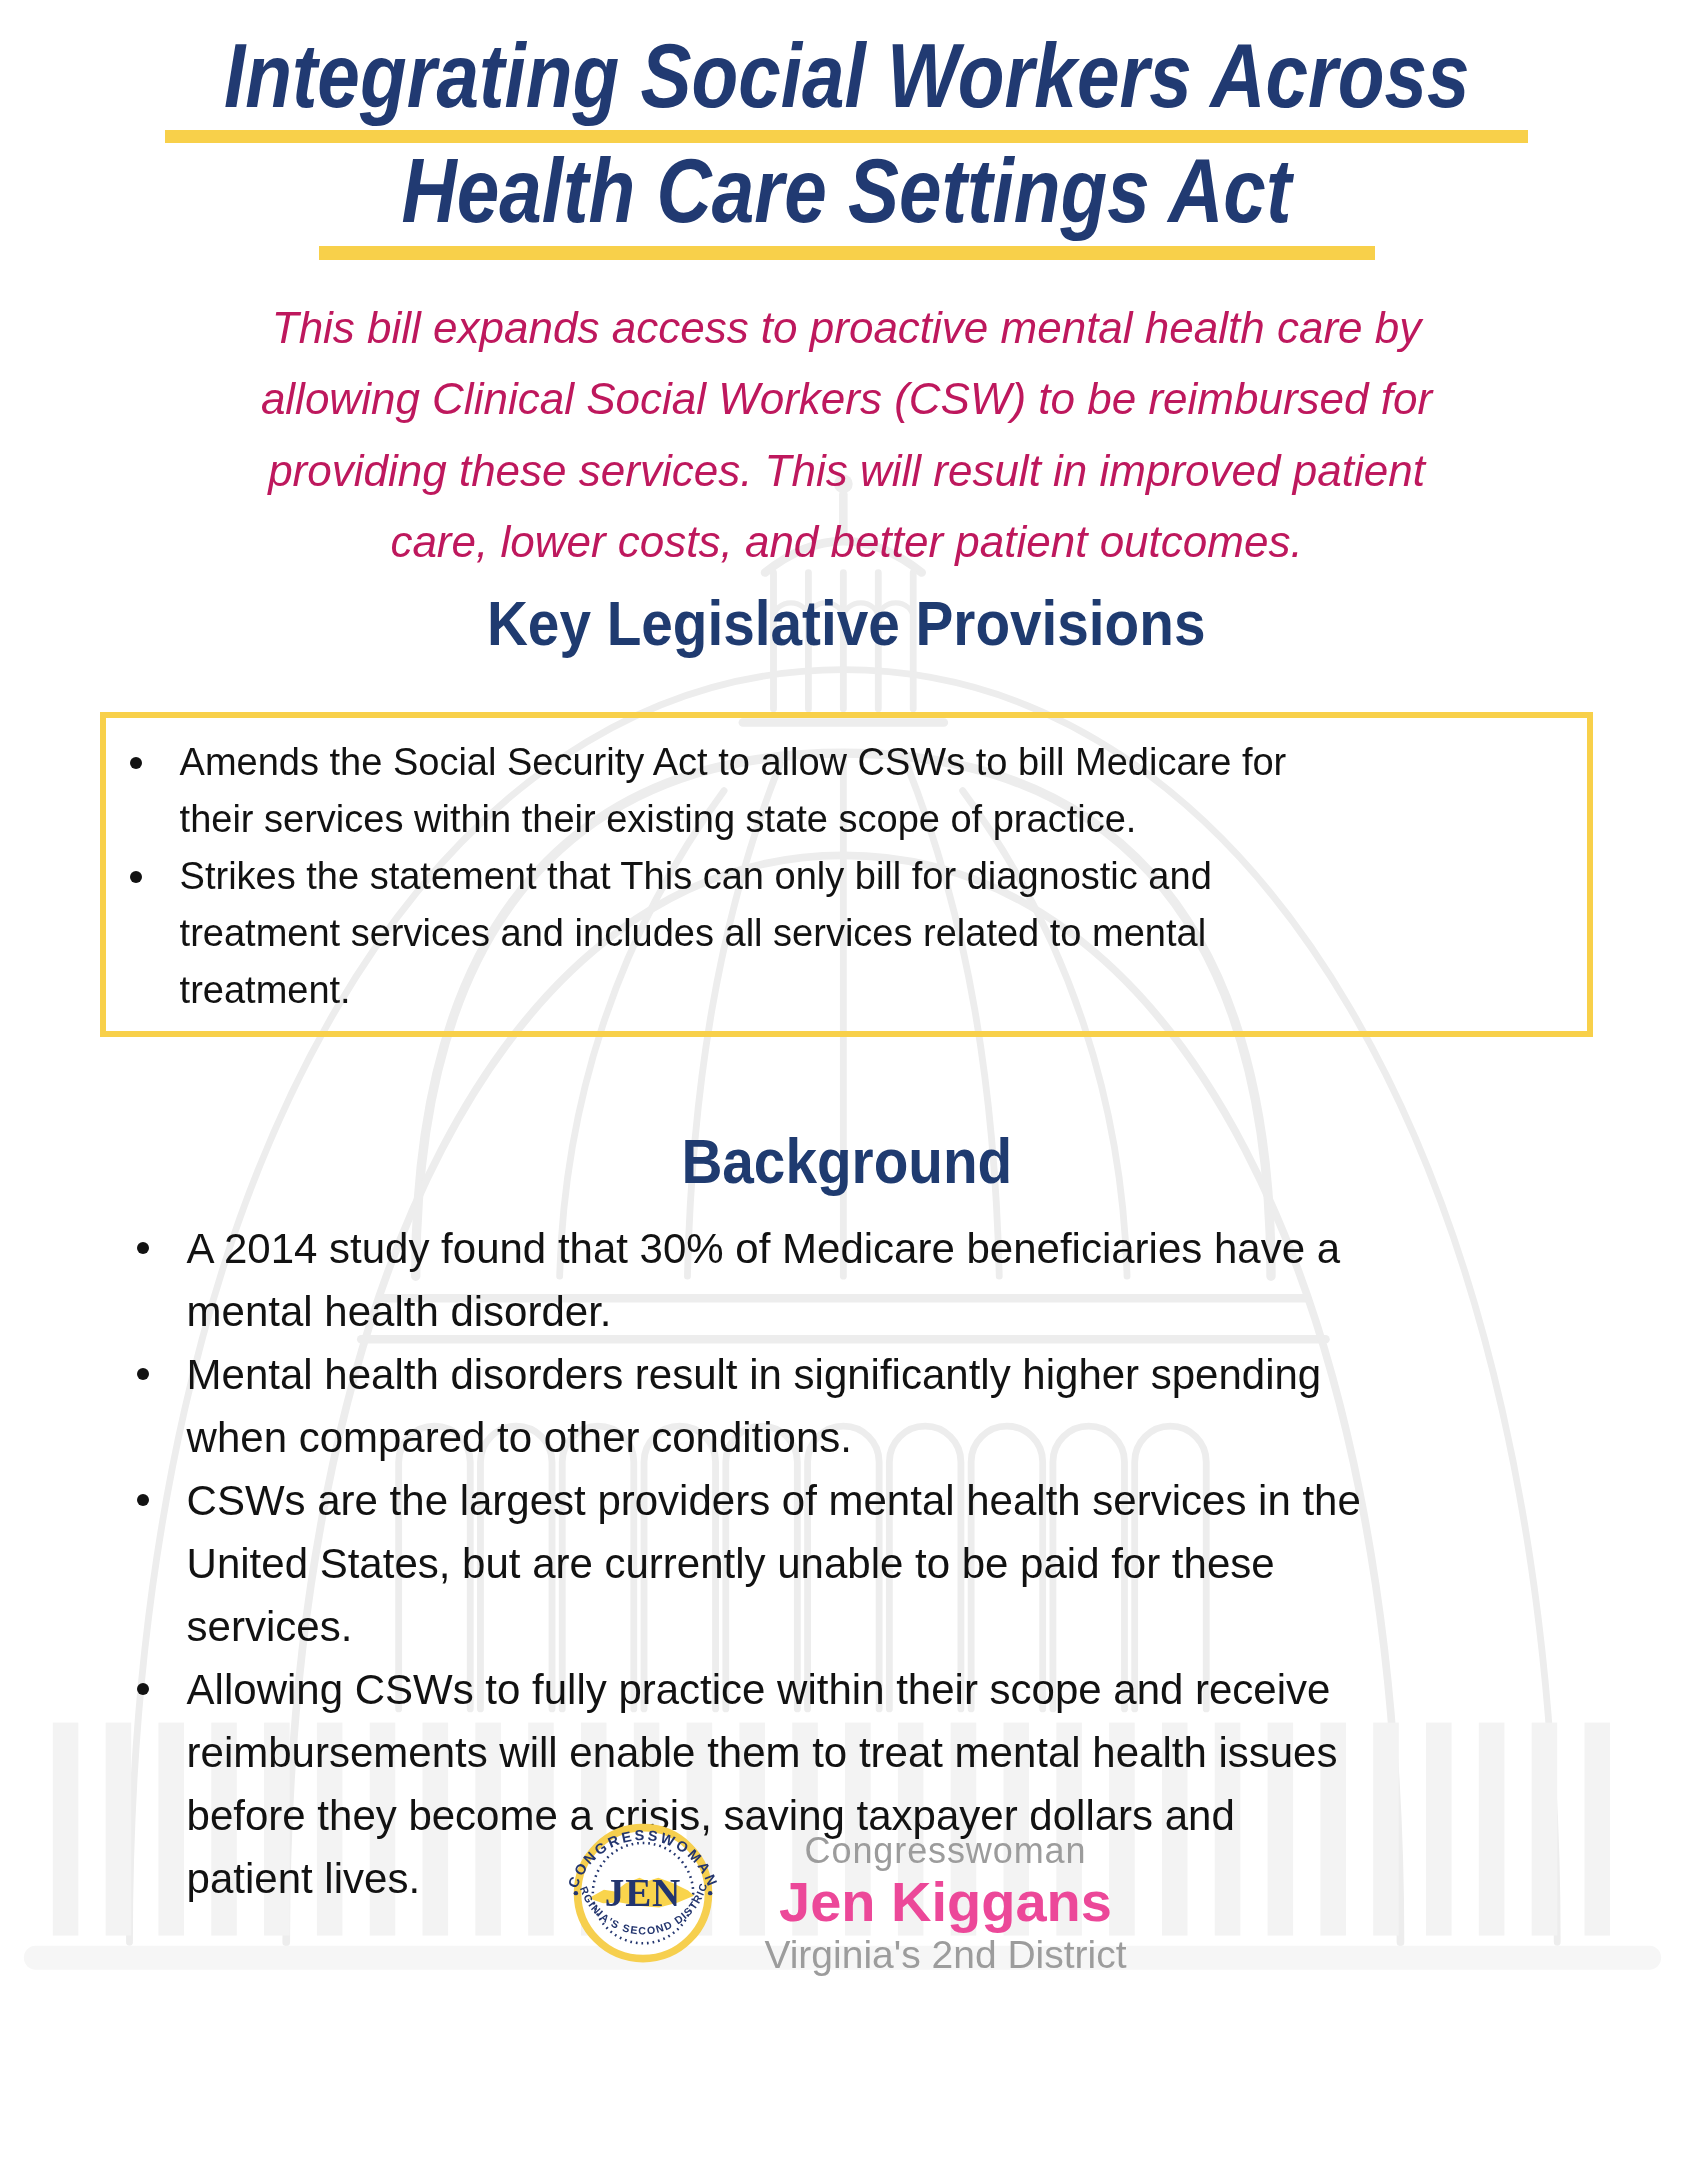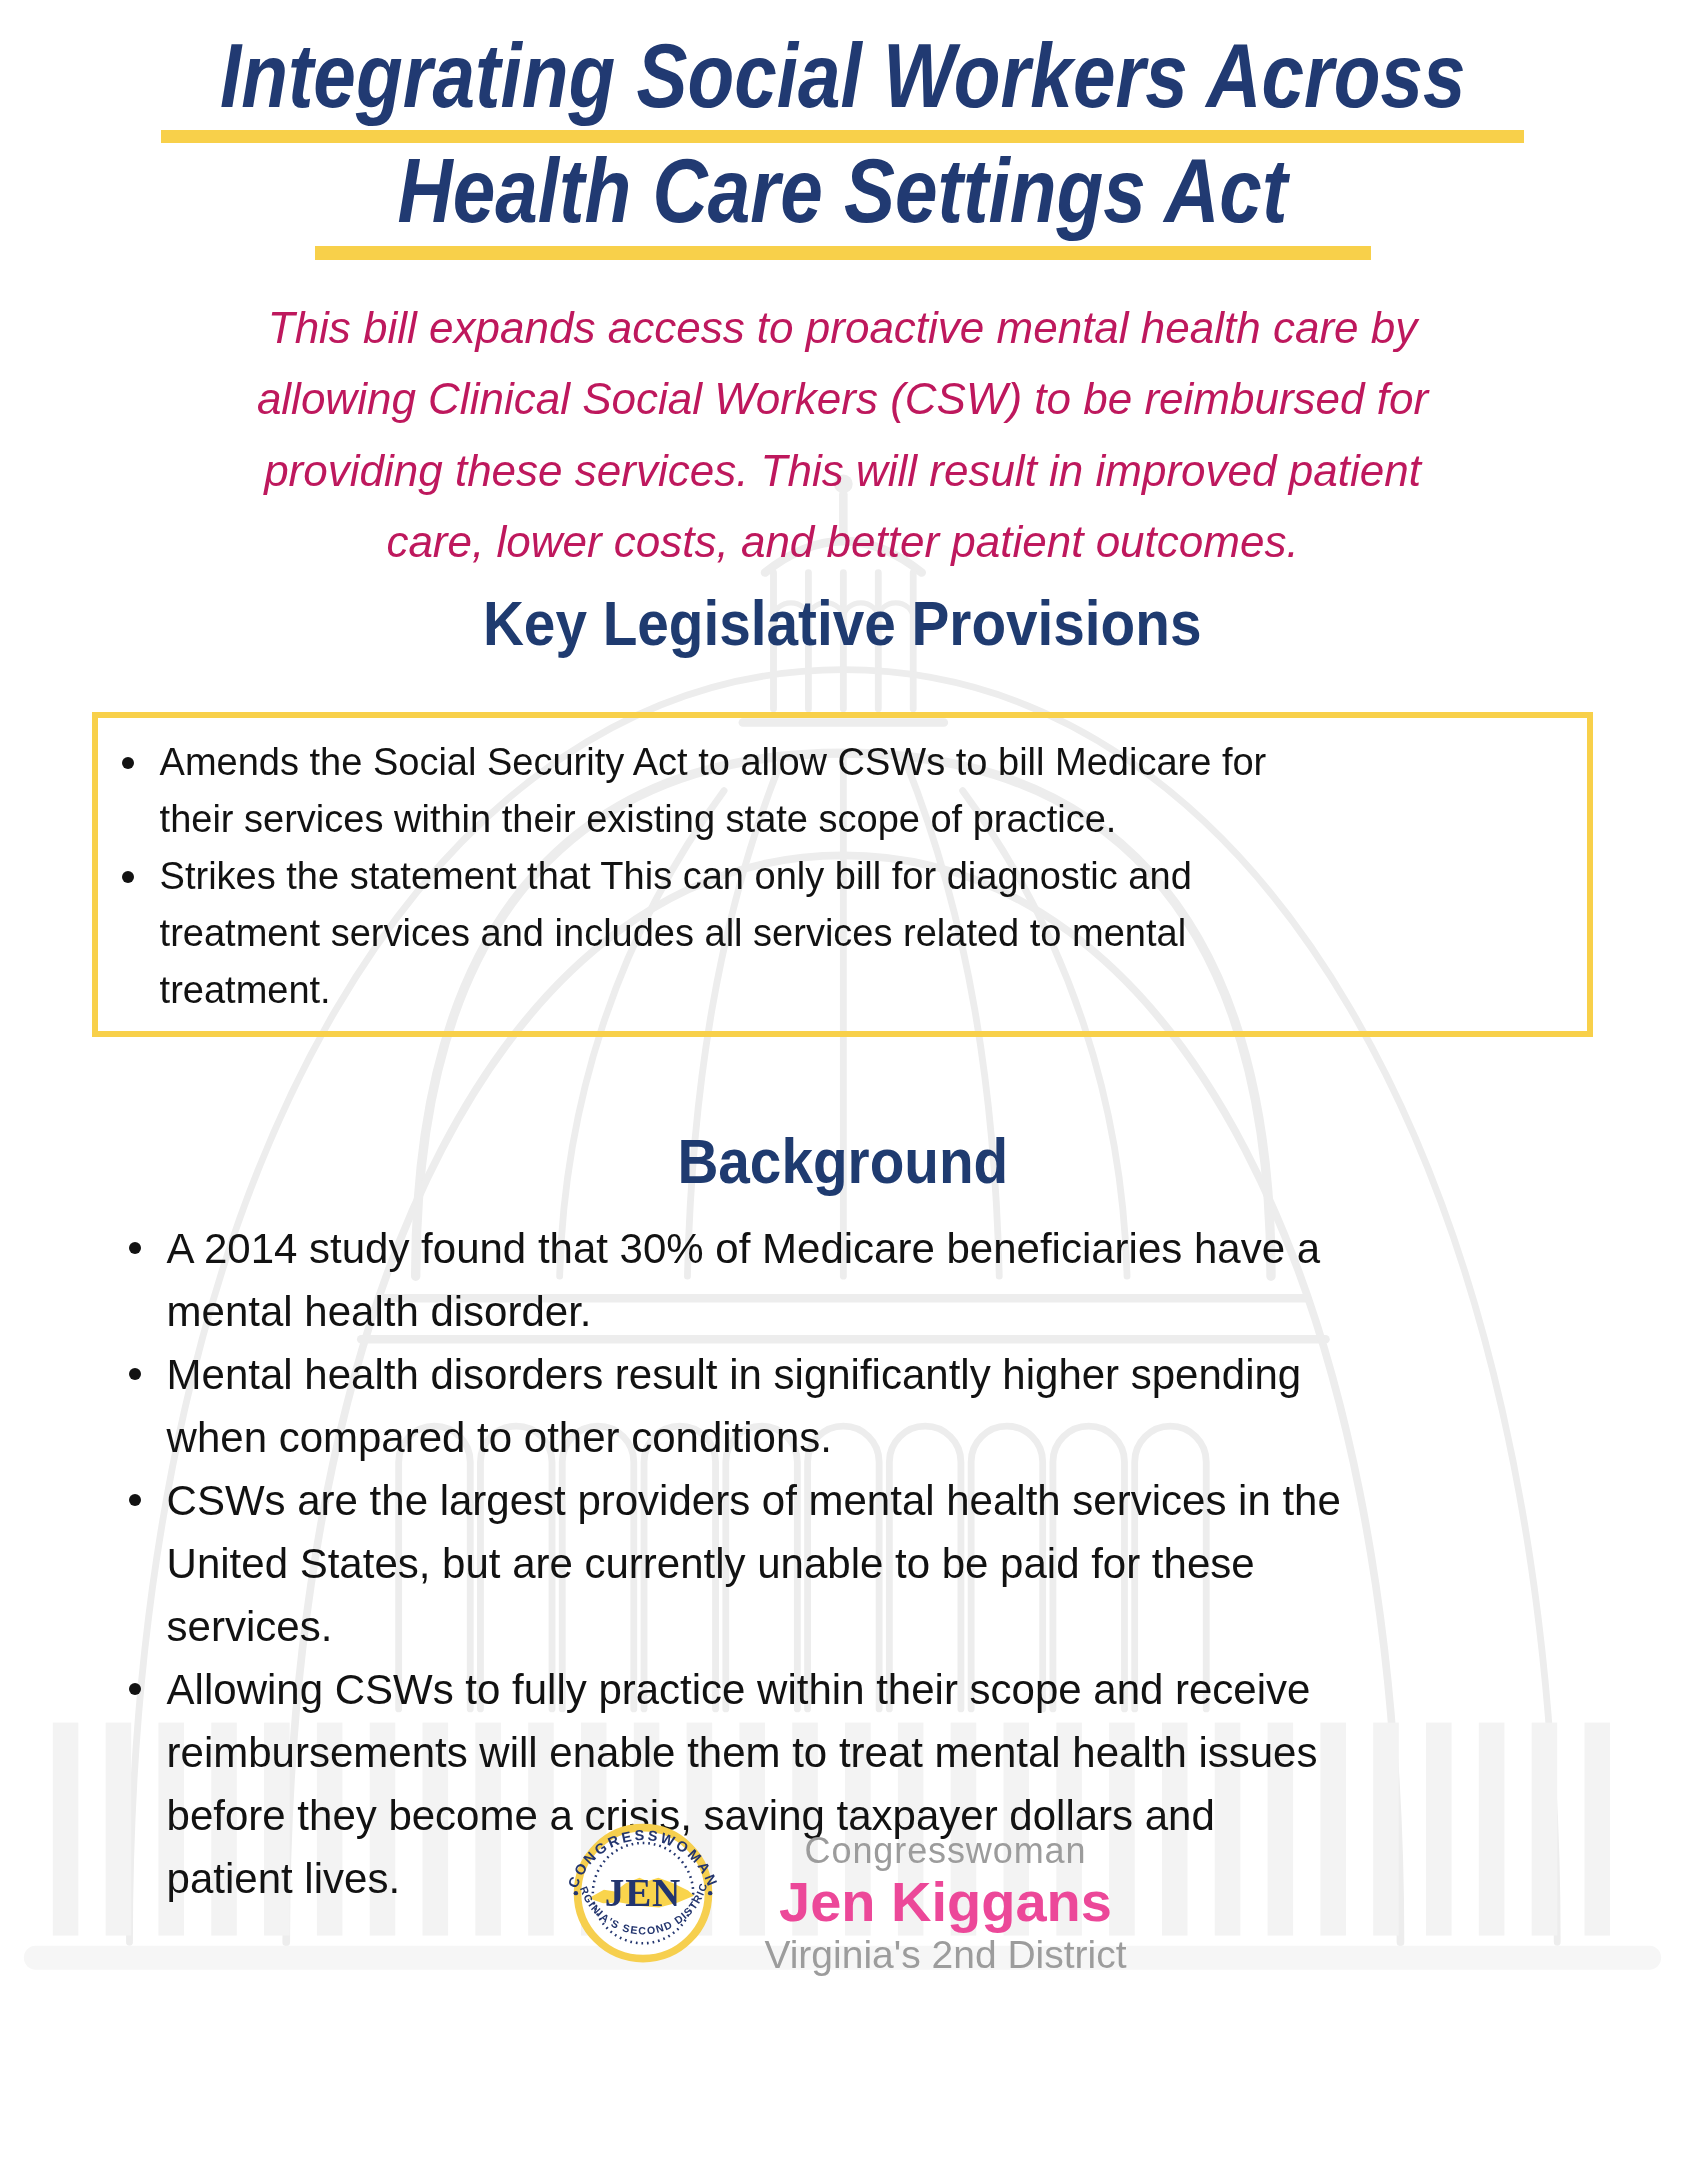--- a/index.html
+++ b/index.html
@@ -6,20 +6,21 @@
   html, body { background: #ffffff; }
   .page {
     position: relative;
     width: 1685px;
     height: 1991px;
     margin: 0 auto;
     background: #ffffff;
     overflow: hidden;
     font-family: "Liberation Sans", sans-serif;
     color: #121212;
+    padding-left: 8px;
   }
   .watermark {
     position: absolute;
     inset: 0;
     width: 1685px;
     height: 2181px;
     pointer-events: none;
   }
   .content { position: relative; z-index: 1; }
 
@@ -63,21 +64,21 @@
     color: #1f3b70;
     transform: scaleX(0.9);
     transform-origin: center;
     white-space: nowrap;
   }
   .heading-provisions { margin-top: 10.2px; }
   .heading-background { margin-top: 88px; }
 
   
   ul.bullets { list-style: none; }
-  li.bullet { display: flex; align-items: flex-start; }
+  li.bullet { display: flex; align-items: flex-start; gap: 12px; }
   .dot {
     width: 12px; height: 12px;
     background: #121212;
     border-radius: 50%;
     flex-shrink: 0;
     margin-top: 23px;
     margin-right: 25.6px;
   }
   .bullet-text {
     white-space: pre-line;

